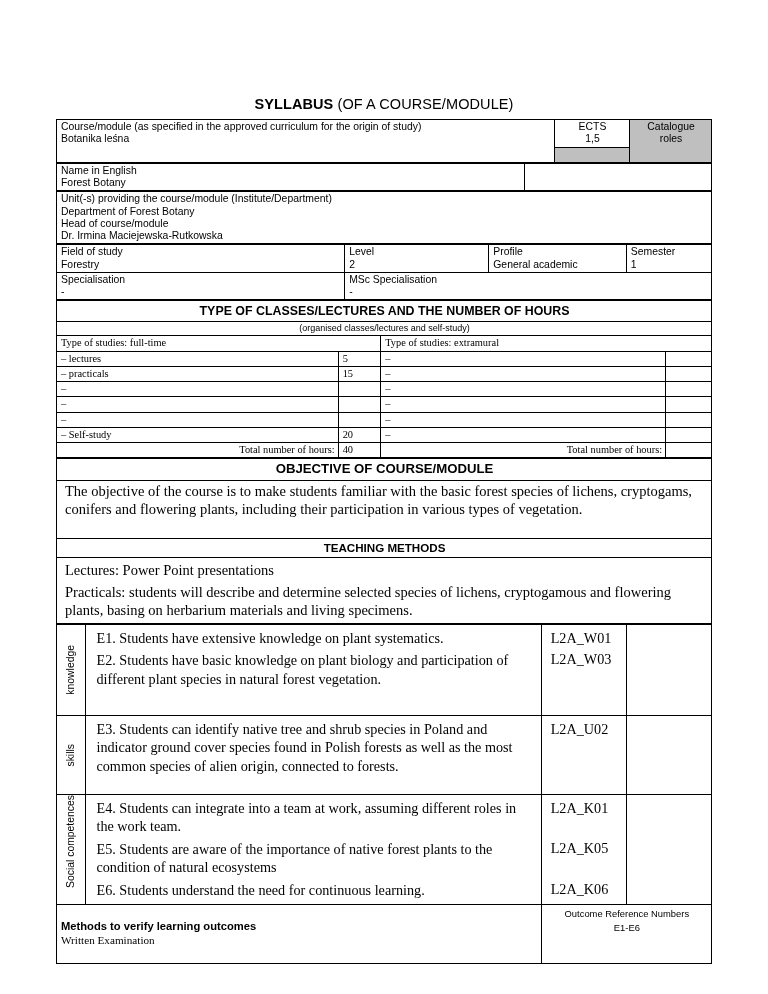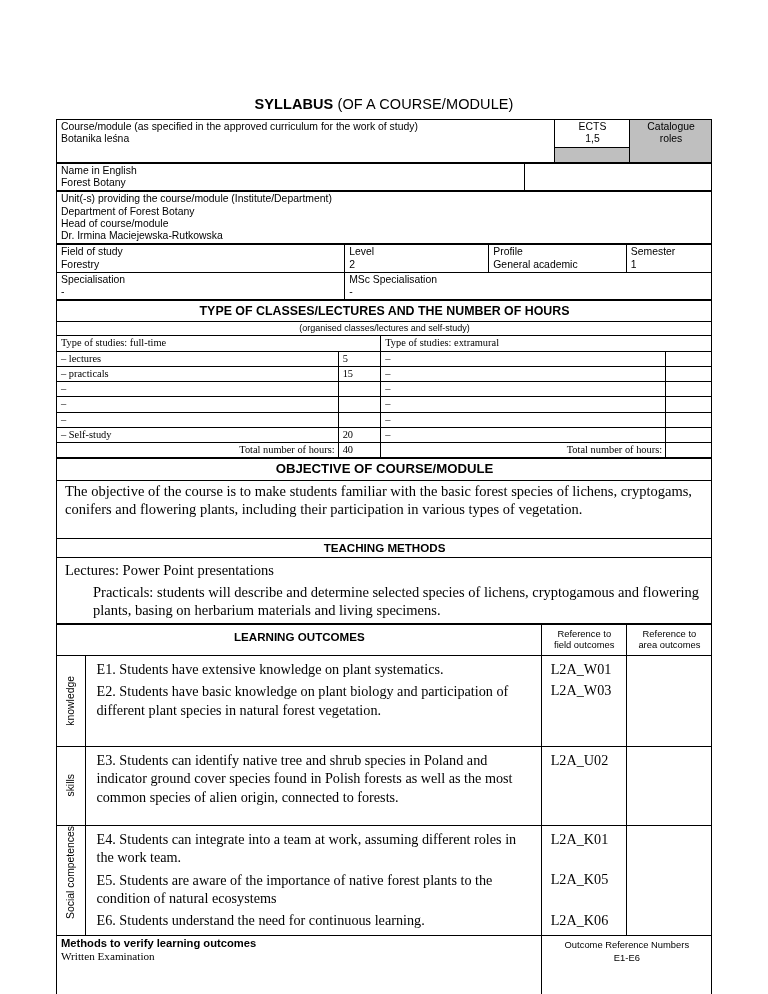--- a/index.html
+++ b/index.html
@@ -148,21 +148,21 @@
 
   <table class="grid">
     <colgroup>
       <col style="width:76%">
         <col style="width:11.5%">
         <col style="width:12.5%">
     </colgroup>
     <tbody>
         <tr>
       <td rowspan="2">
-        <div>Course/module (as specified in the approved curriculum for the work of study)</div>
+        <div>Course/module (as specified in the approved curriculum for the origin of study)</div>
         <div>Botanika leśna</div>
       </td>
       <td class="ctr">
         <div>ECTS</div>
         <div>1,5</div>
       </td>
       <td class="ctr shade" rowspan="2">
         <div>Catalogue</div>
         <div>roles</div>
       </td>
@@ -323,51 +323,34 @@
       </td>
     </tr>
     <tr>
       <td class="nb-top nb-bottom">
         <div class="h-teach">TEACHING METHODS</div>
       </td>
     </tr>
     <tr>
       <td class="nb-top">
         <div class="serif" style="padding:2px 4px 3px 4px;">Lectures: Power Point presentations</div>
-        <div class="serif" style="padding:0 4px 3px 4px;margin-left:28px;">Practicals: students will describe and determine selected species of lichens, cryptogamous and flowering plants, basing on herbarium materials and living specimens.</div>
+        <div class="serif" style="padding:0 4px 3px 4px;">Practicals: students will describe and determine selected species of lichens, cryptogamous and flowering plants, basing on herbarium materials and living specimens.</div>
       </td>
     </tr>
   </tbody>
     </table>
 
   <table class="grid">
     <colgroup>
       <col style="width:4.5%">
         <col style="width:69.5%">
         <col style="width:13%">
         <col style="width:13%">
     </colgroup>
     <tbody>
-        <tr>
-      <td colspan="2" class="mid">
-        <div class="lo-head">LEARNING OUTCOMES</div>
-      </td>
-      <td class="mid">
-        <div class="ref-head">
-          <span>Reference to</span><br>
-          <span>field outcomes</span>
-        </div>
-      </td>
-      <td class="mid">
-        <div class="ref-head">
-          <span>Reference to</span><br>
-          <span>area outcomes</span>
-        </div>
-      </td>
-    </tr>
 
     <tr>
       <td class="mid" style="padding:0">
         <div class="vert-wrap" style="min-height:90px">
           <span class="vert">knowledge</span>
         </div>
       </td>
       <td>
         <div class="outcome-text">E1. Students have extensive knowledge on plant systematics.</div>
         <div class="outcome-text" style="padding-top:0">E2. Students have basic knowledge on plant biology and participation of different plant species in natural forest vegetation.</div>
@@ -408,21 +391,21 @@
       <td>
         <div class="code-cell">L2A_K01</div>
         <div class="code-cell" style="padding-top:19px">L2A_K05</div>
         <div class="code-cell" style="padding-top:19px">L2A_K06</div>
       </td>
       <td>&nbsp;</td>
     </tr>
 
     <tr>
       <td colspan="2" class="mid" style="height:56px">
-        <div class="methods-label" style="">Methods to verify learning outcomes</div>
+        <div class="methods-label" style="padding-top:14px">Methods to verify learning outcomes</div>
         <div class="methods-value">Written Examination</div>
       </td>
       <td colspan="2">
         <div class="orn-head">Outcome Reference Numbers</div>
         <div class="orn-head">E1-E6</div>
       </td>
     </tr>
   </tbody>
     </table>
 

